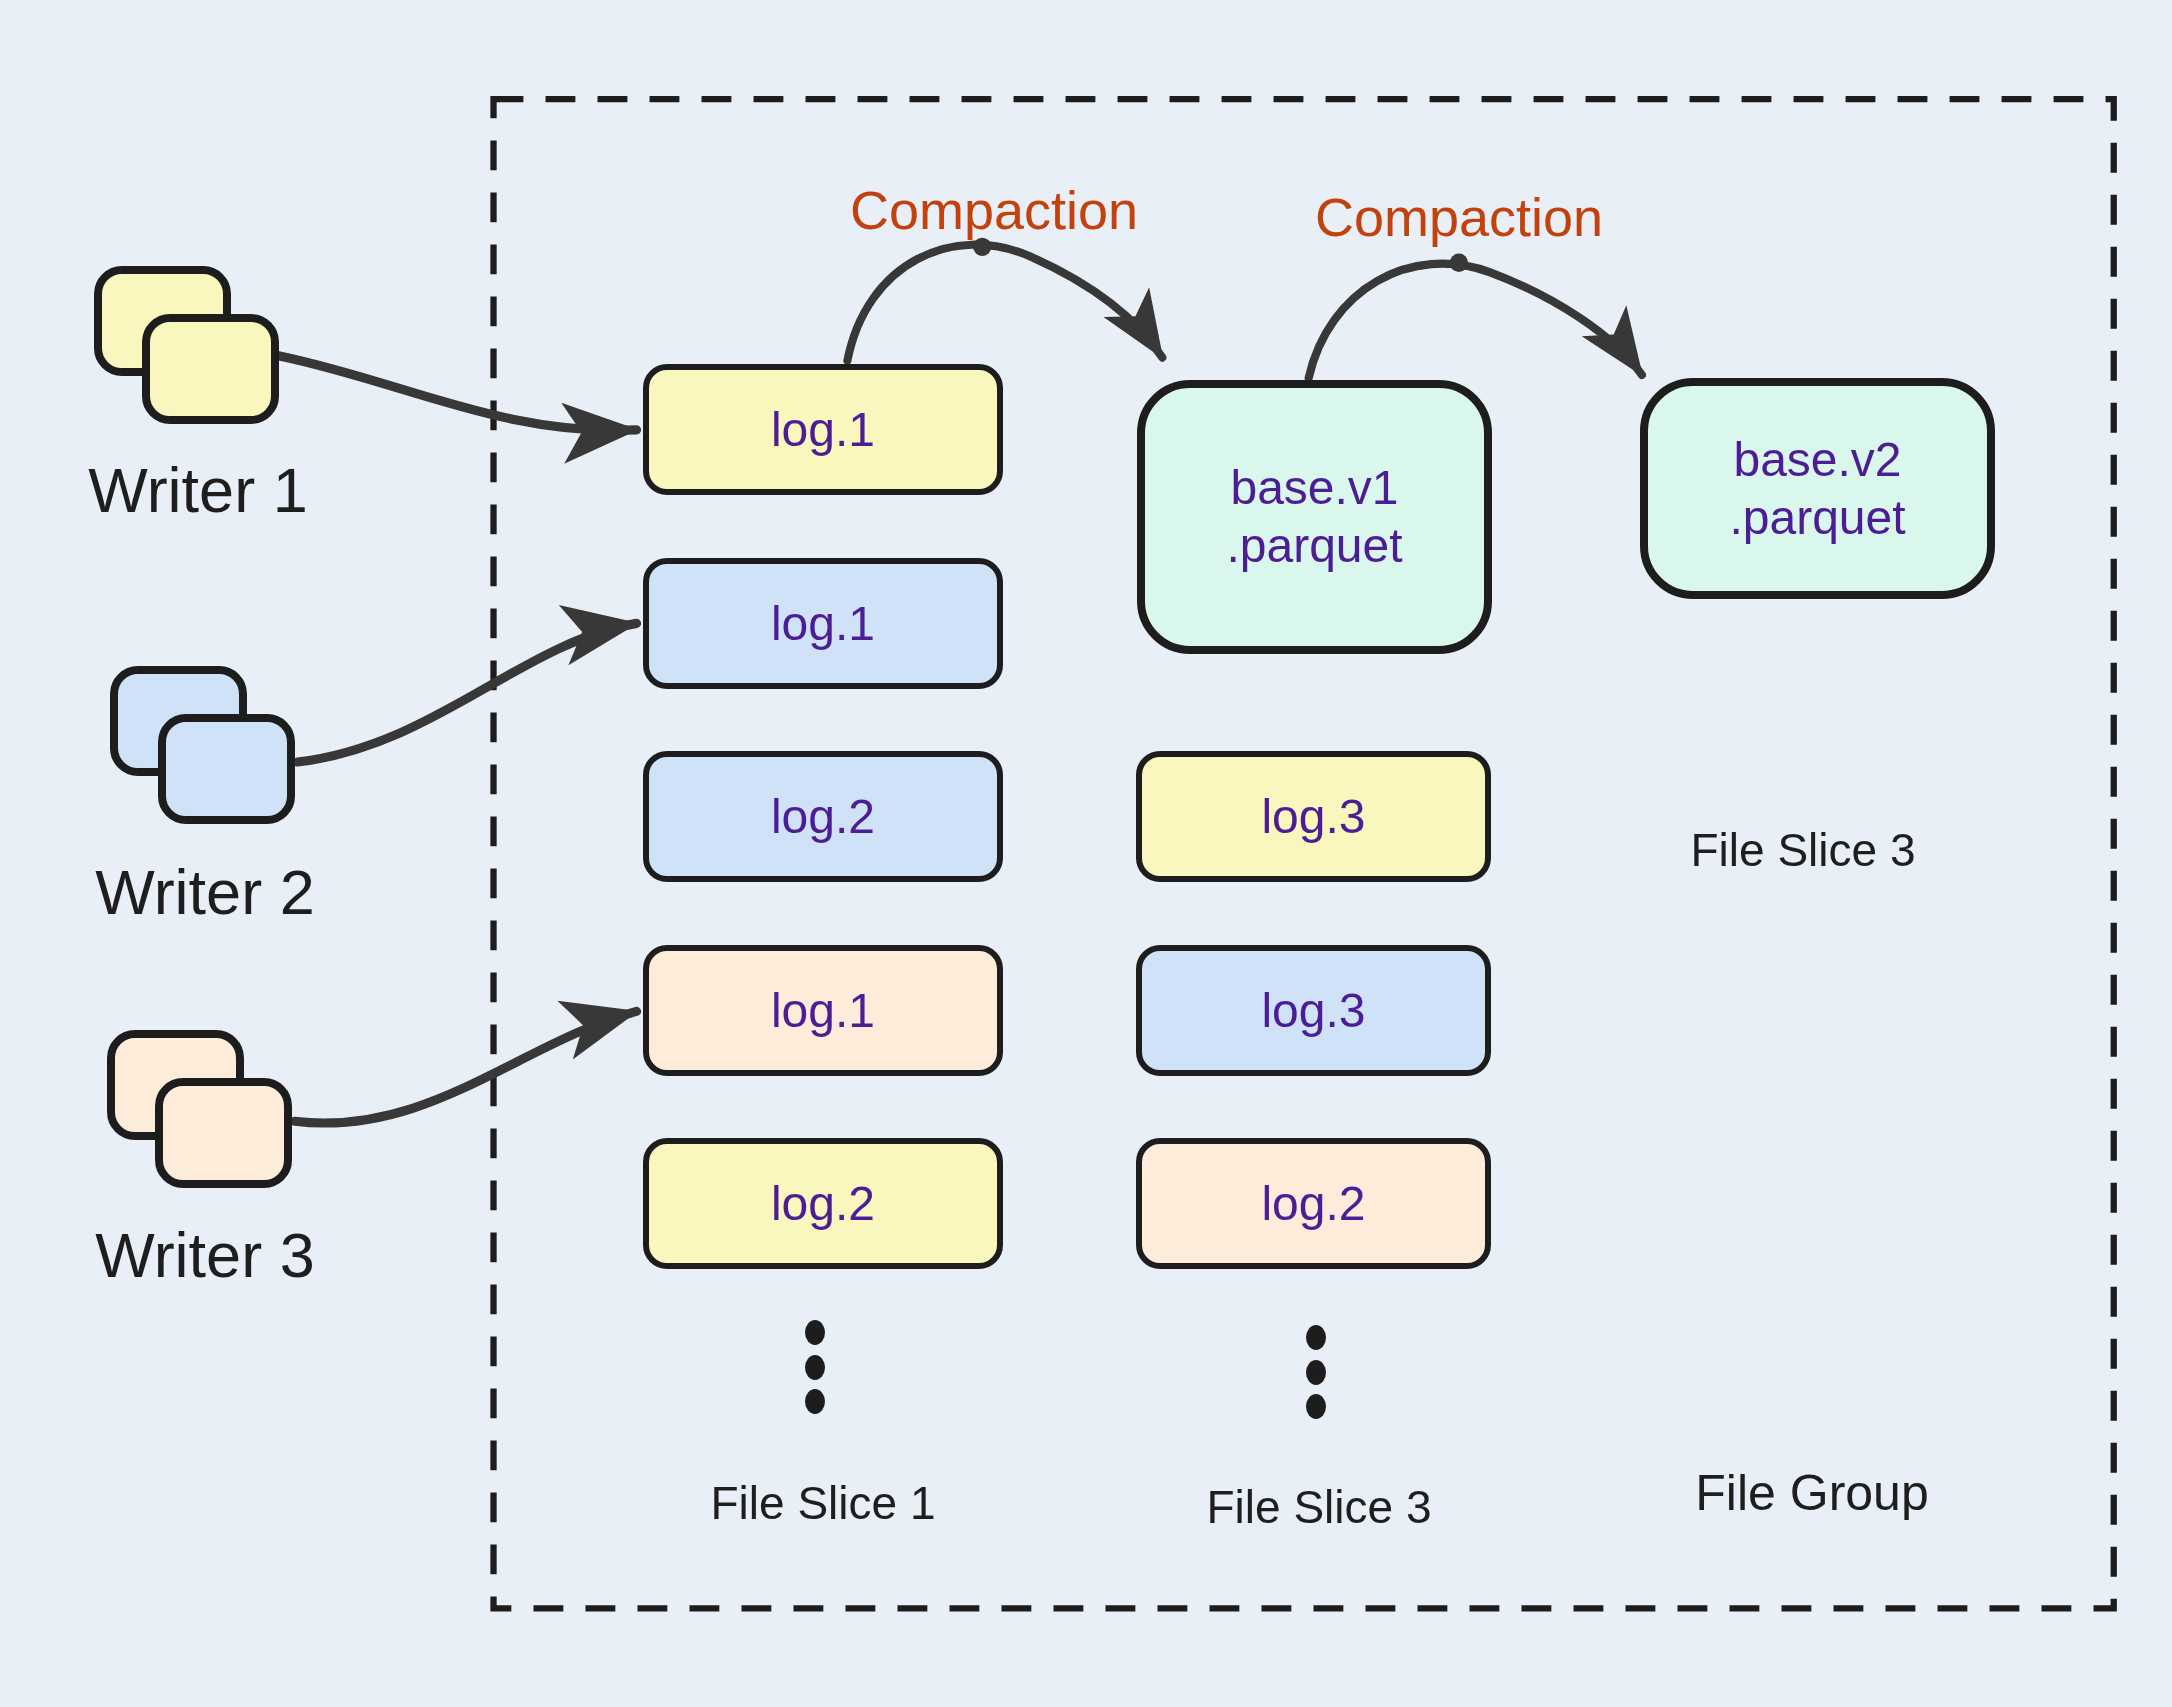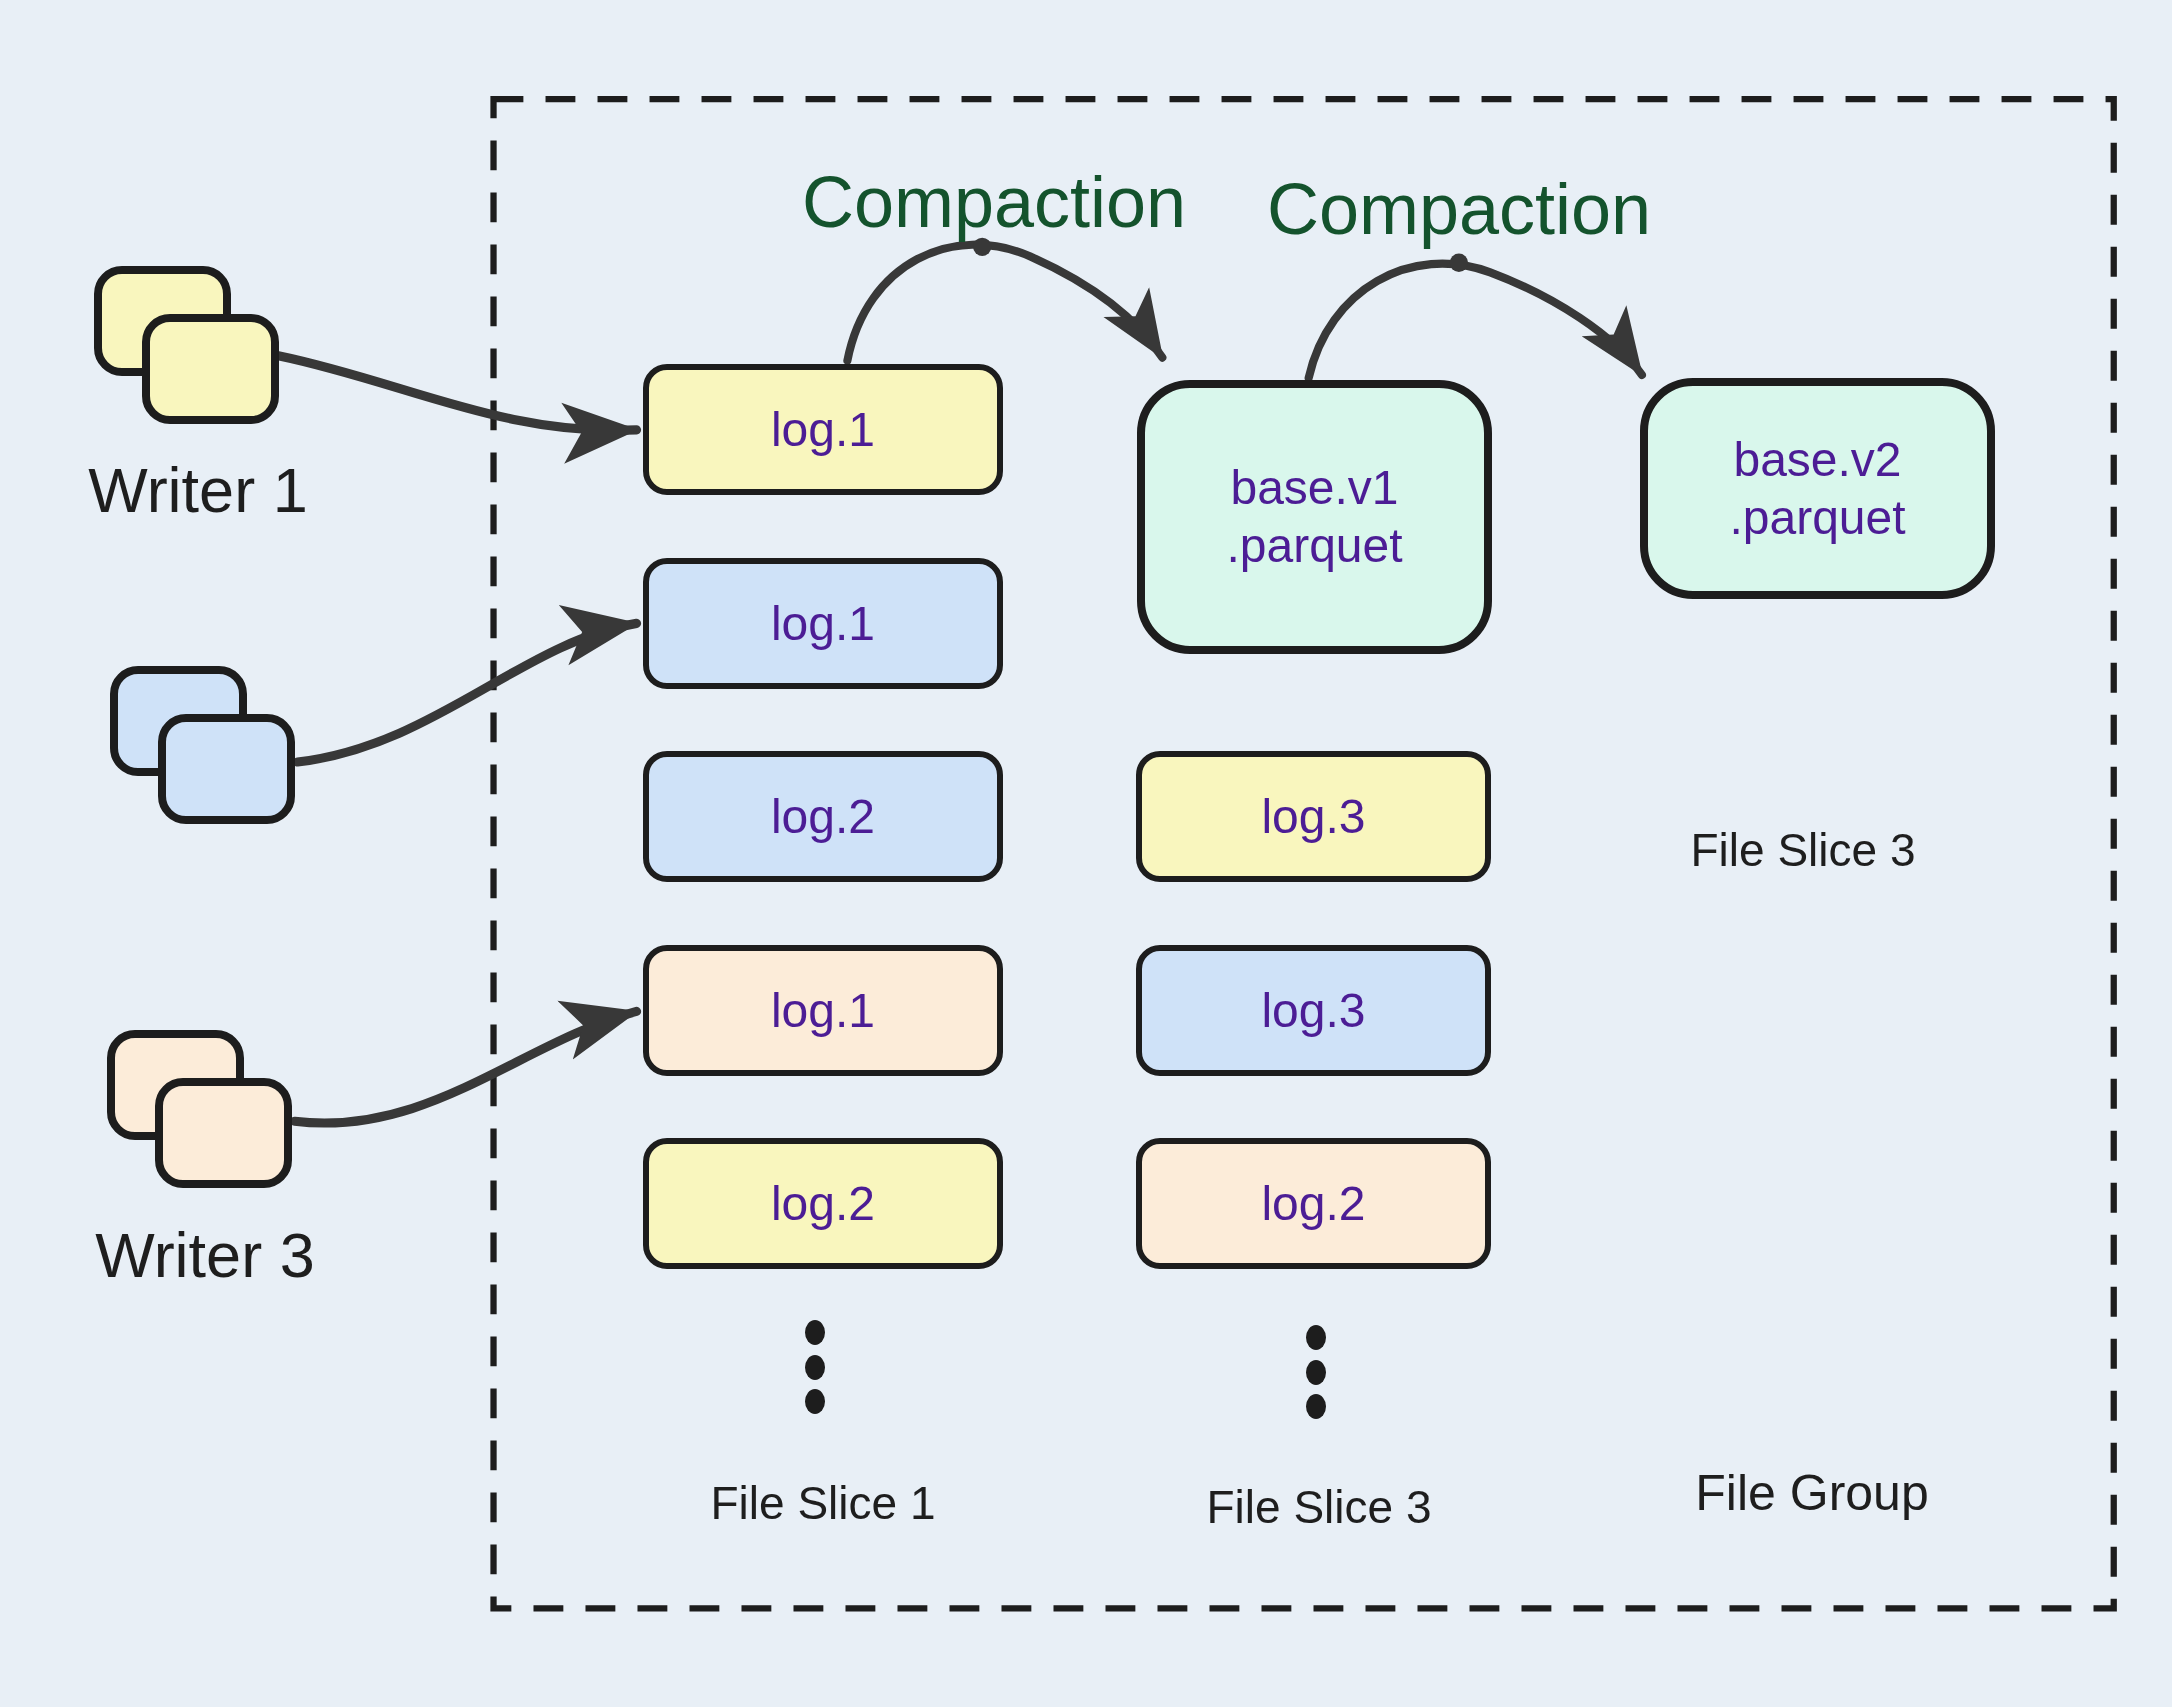--- a/index.html
+++ b/index.html
@@ -24,21 +24,21 @@
   .c-mint{background:#d9f7ec;}
   .sq{
     position:absolute;width:137px;height:110px;box-sizing:border-box;
     border:8.2px solid #1d1d1d;border-radius:28px;
   }
   .lbl{
     position:absolute;transform:translate(-50%,-50%);white-space:nowrap;
     color:#1e1e1e;
   }
   .writer-lbl{font-size:63px;margin-left:32px;}
-  .compaction-lbl{font-size:72px;color:#14532d;}
+  .compaction-lbl{font-size:54px;color:#c2410c;margin-top:8px;}
   .slice-lbl{font-size:46px;}
   .group-lbl{font-size:50px;}
   .dotcol{position:absolute;display:flex;flex-direction:column;row-gap:9.6px;}
   .dot{width:20px;height:25px;border-radius:50%;background:#1d1d1d;}
 </style>
 </head>
 <body>
 
 <div id="canvas">
 
@@ -63,20 +63,21 @@
     <path d="M 2718,784 C 2760,600 2930,505 3095,565 C 3228,615 3352,695 3410,778" fill="none" stroke="#383838" stroke-width="17" stroke-linecap="round" marker-end="url(#ah)"></path>
     <circle cx="3030" cy="545" r="19" fill="#383838"></circle>
   </svg>
 
   <div class="sq c-yellow" style="left:94px;top:266px;"></div>
   <div class="sq c-yellow" style="left:142px;top:314px;"></div>
   <div class="lbl writer-lbl" style="left:166px;top:490px;">Writer 1</div>
 
   <div class="sq c-blue" style="left:110px;top:666px;"></div>
   <div class="sq c-blue" style="left:158px;top:714px;"></div>
+  <div class="lbl writer-lbl" style="left:173px;top:892px;">Writer 2</div>
 
   <div class="sq c-peach" style="left:107px;top:1030px;"></div>
   <div class="sq c-peach" style="left:155px;top:1078px;"></div>
   <div class="lbl writer-lbl" style="left:173px;top:1255px;">Writer 3</div>
 
   <div class="lbl compaction-lbl" style="left:994px;top:202px;">Compaction</div>
   <div class="lbl compaction-lbl" style="left:1459px;top:209px;">Compaction</div>
 
   <div class="node c-yellow" style="left:643px;top:364px;width:360px;height:131px;">
     <span>log.1</span>

